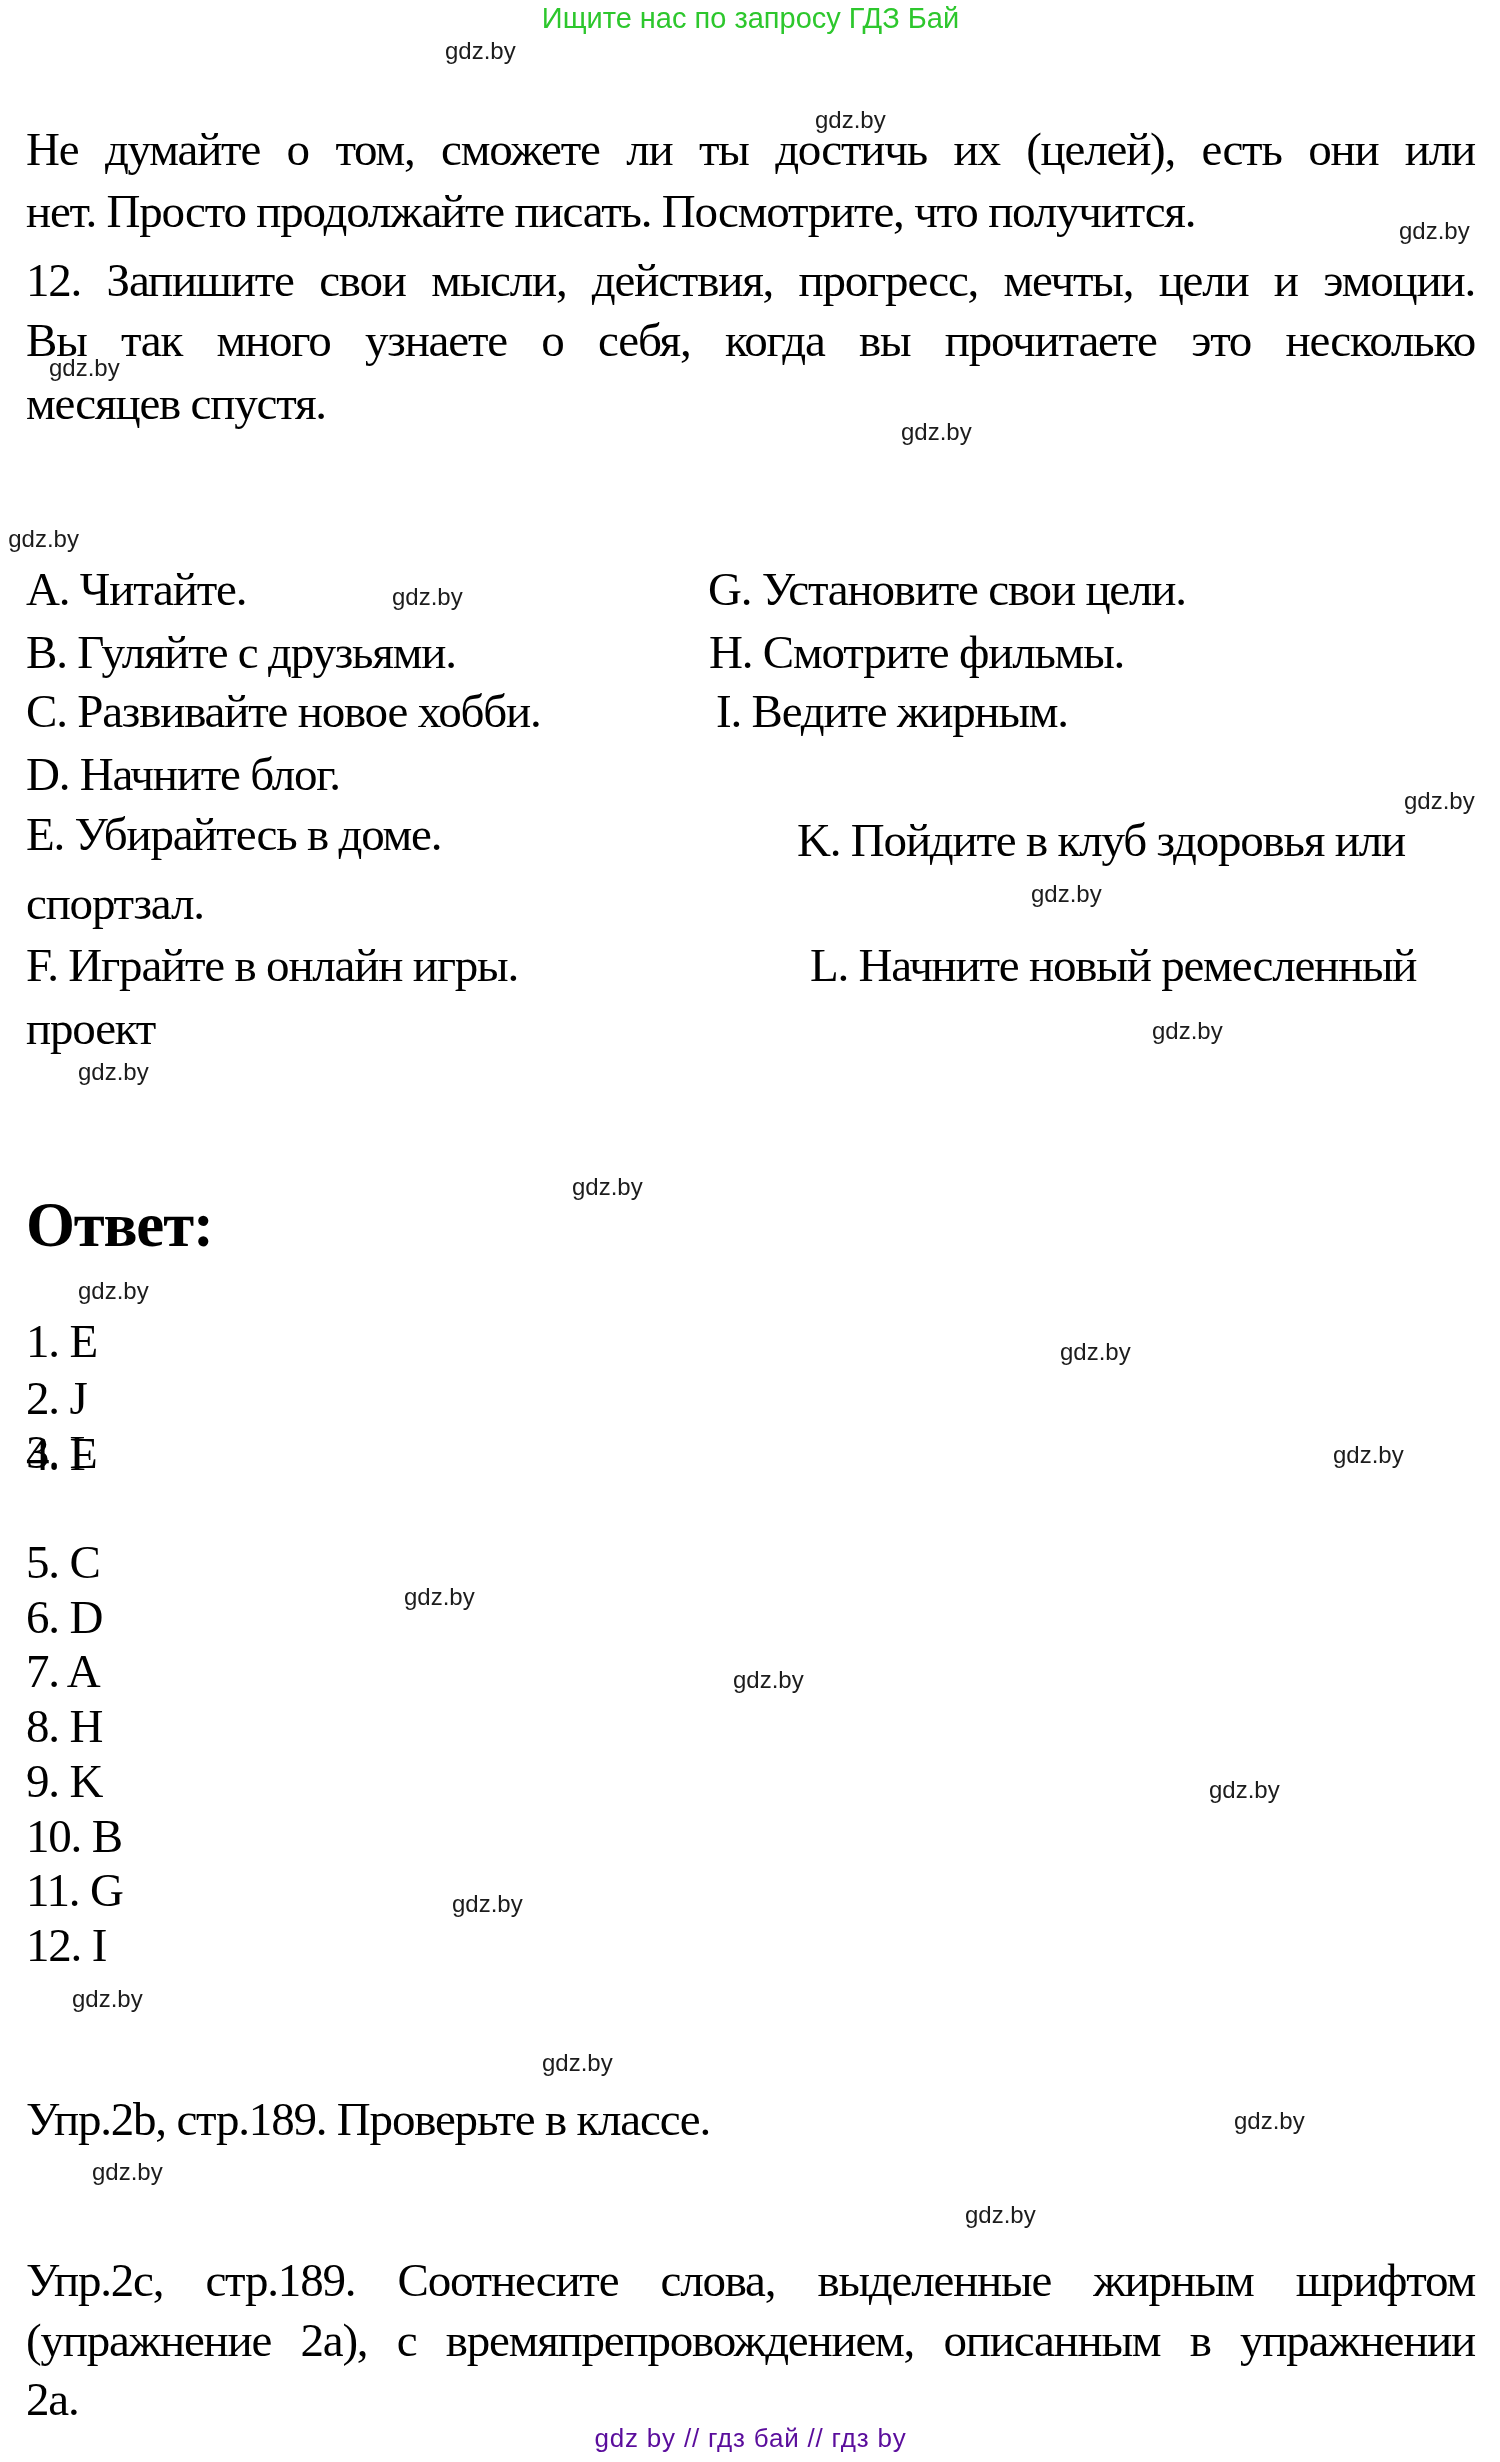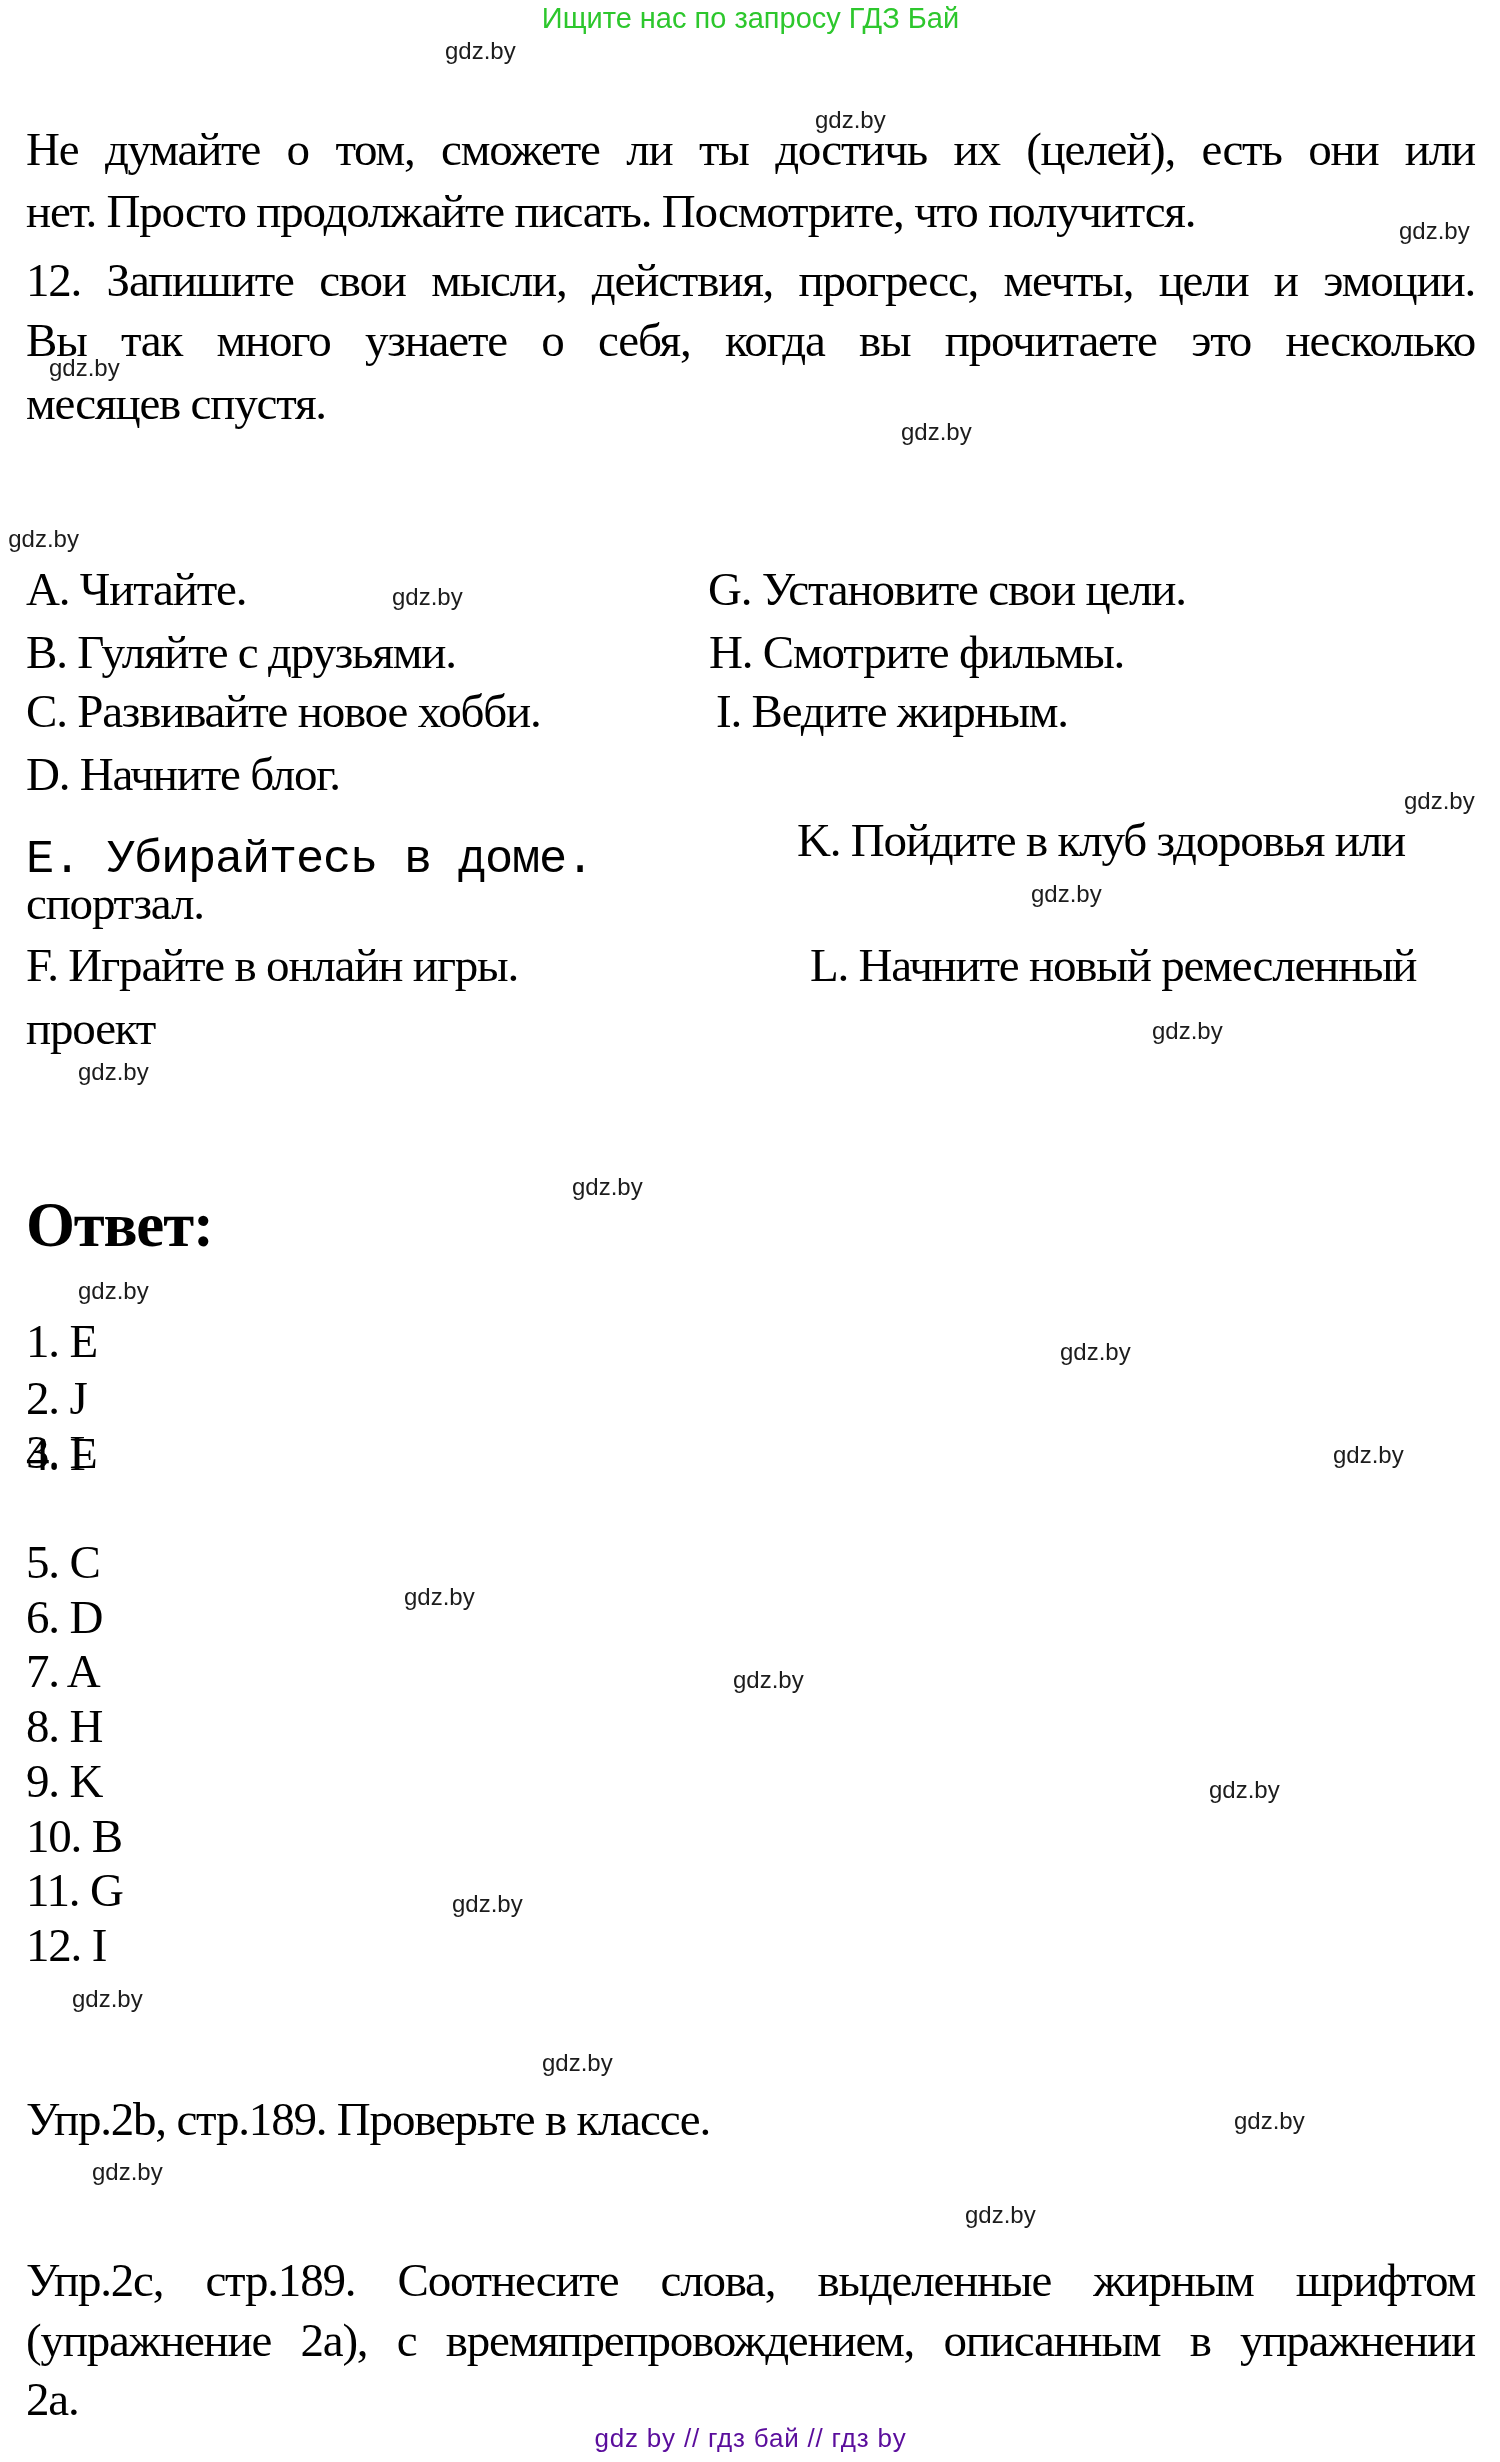--- a/index.html
+++ b/index.html
@@ -62,21 +62,21 @@
   <div class="ln" style="top:563px;left:708px;">G. Установите свои цели.</div>
 
   <div class="ln" style="top:626px;">B. Гуляйте с друзьями.</div>
   <div class="ln" style="top:626px;left:709px;">H. Смотрите фильмы.</div>
 
   <div class="ln" style="top:685px;">C. Развивайте новое хобби.</div>
   <div class="ln" style="top:685px;left:716px;">I. Ведите жирным.</div>
 
   <div class="ln" style="top:748px;">D. Начните блог.</div>
 
-  <div class="ln" style="top:834px;font-family:Liberation Mono, monospace;">E. Убирайтесь в доме.</div>
+  <div class="ln" style="top:808px;">E. Убирайтесь в доме.</div>
   <div class="ln" style="top:814px;left:797px;">K. Пойдите в клуб здоровья или</div>
 
   <div class="ln" style="top:877px;">спортзал.</div>
 
   <div class="ln" style="top:939px;">F. Играйте в онлайн игры.</div>
   <div class="ln" style="top:939px;left:810px;">L. Начните новый ремесленный</div>
 
   <div class="ln" style="top:1002px;">проект</div>
 
   <div class="ln bold" style="top:1190px;">Ответ:</div>

